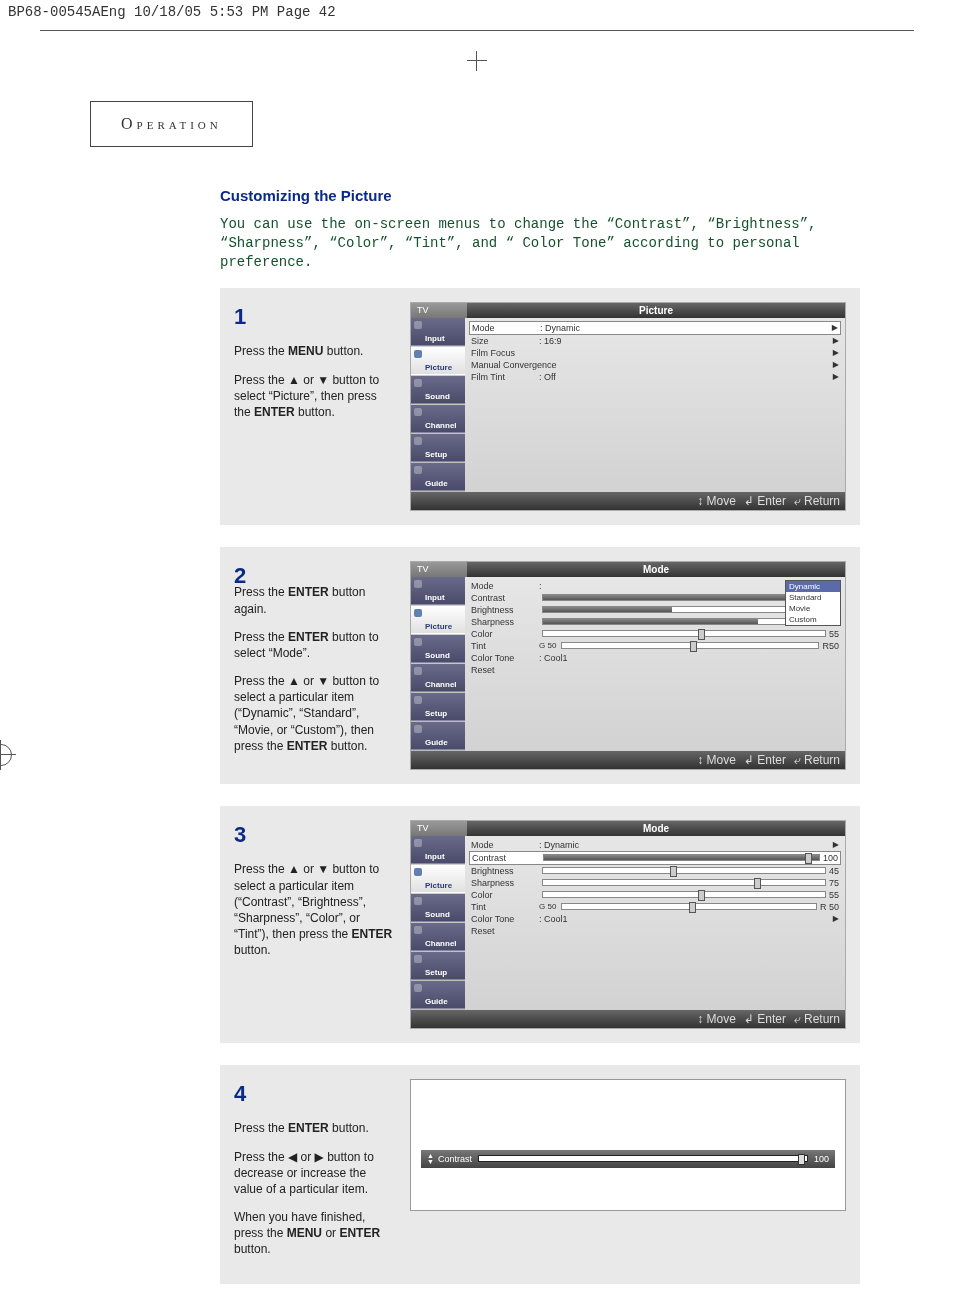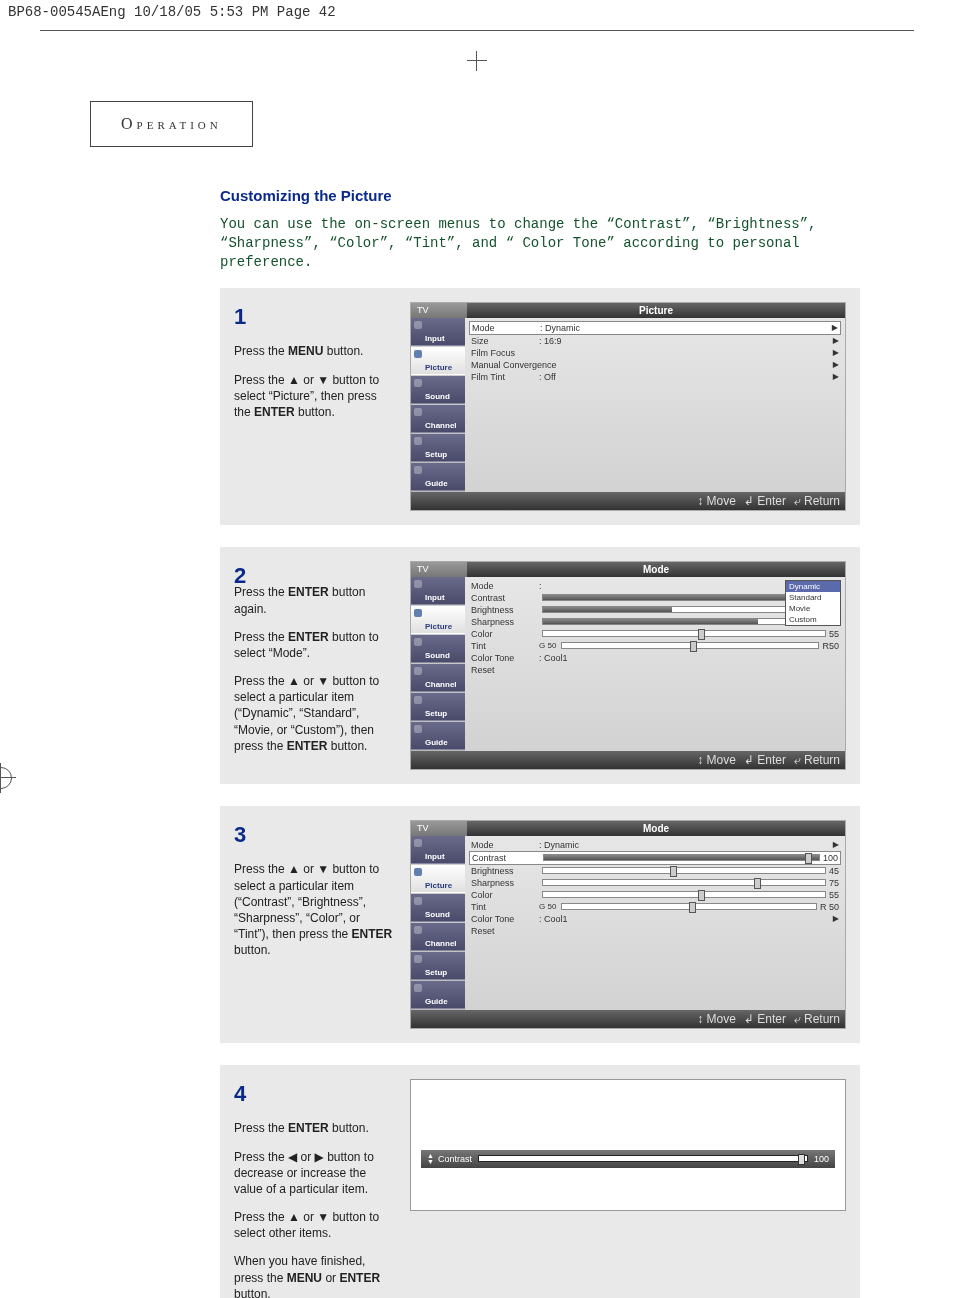--- a/index.html
+++ b/index.html
@@ -509,21 +509,20 @@
         </div>
         <div class="osd-footer"><span>↕ Move</span><span>↲ Enter</span><span>⤶ Return</span></div>
       </div>
     </div>
 
     <div class="step-block">
       <div class="step-text">
         <div class="step-num">4</div>
         <p><span>Press the </span><b>ENTER</b><span>  button.</span></p>
         <p>Press the ◀ or ▶ button to decrease or increase the value of a particular item.</p>
-        <p>Press the ▲ or ▼ button to select other items.</p>
         <p><span>When you have finished, press the </span><b>MENU</b><span> or </span><b>ENTER</b><span> button.</span></p>
       </div>
       <div class="osd4">
         <div class="osd4-bar">
           <div class="arrows">
               <span>▲</span>
               <span>▼</span>
             </div>
           <span>Contrast</span>
           <div class="sl">

